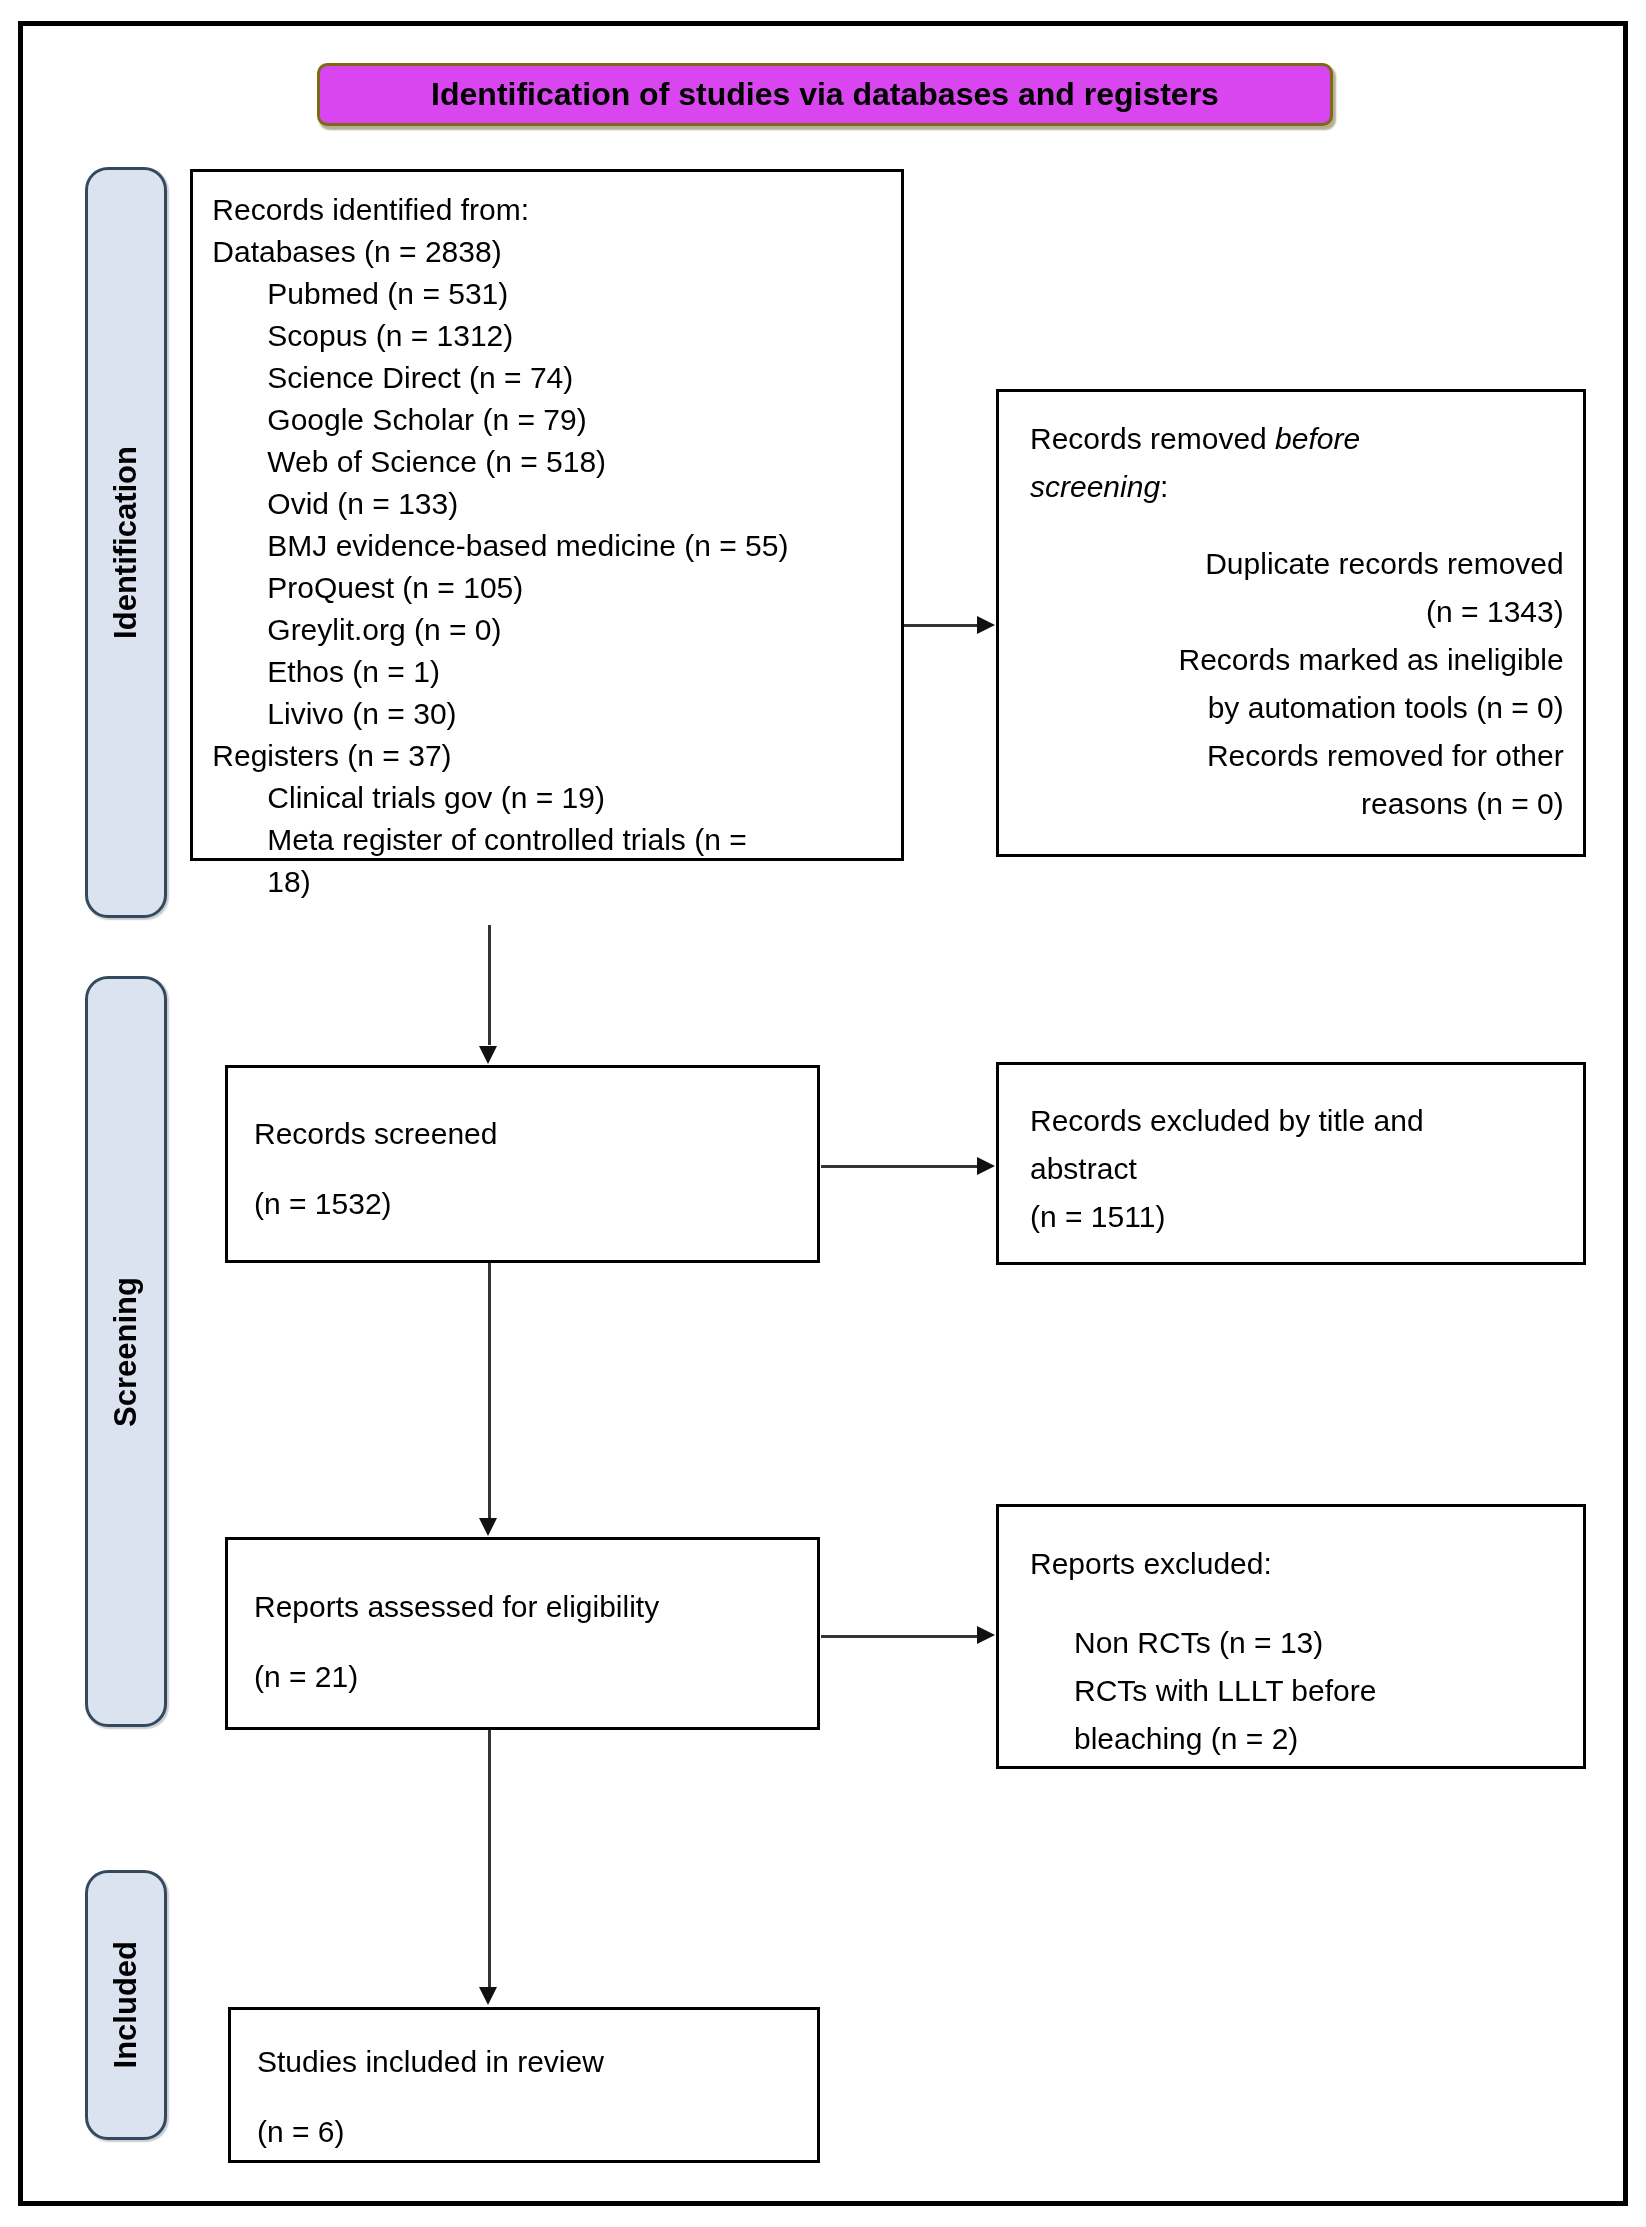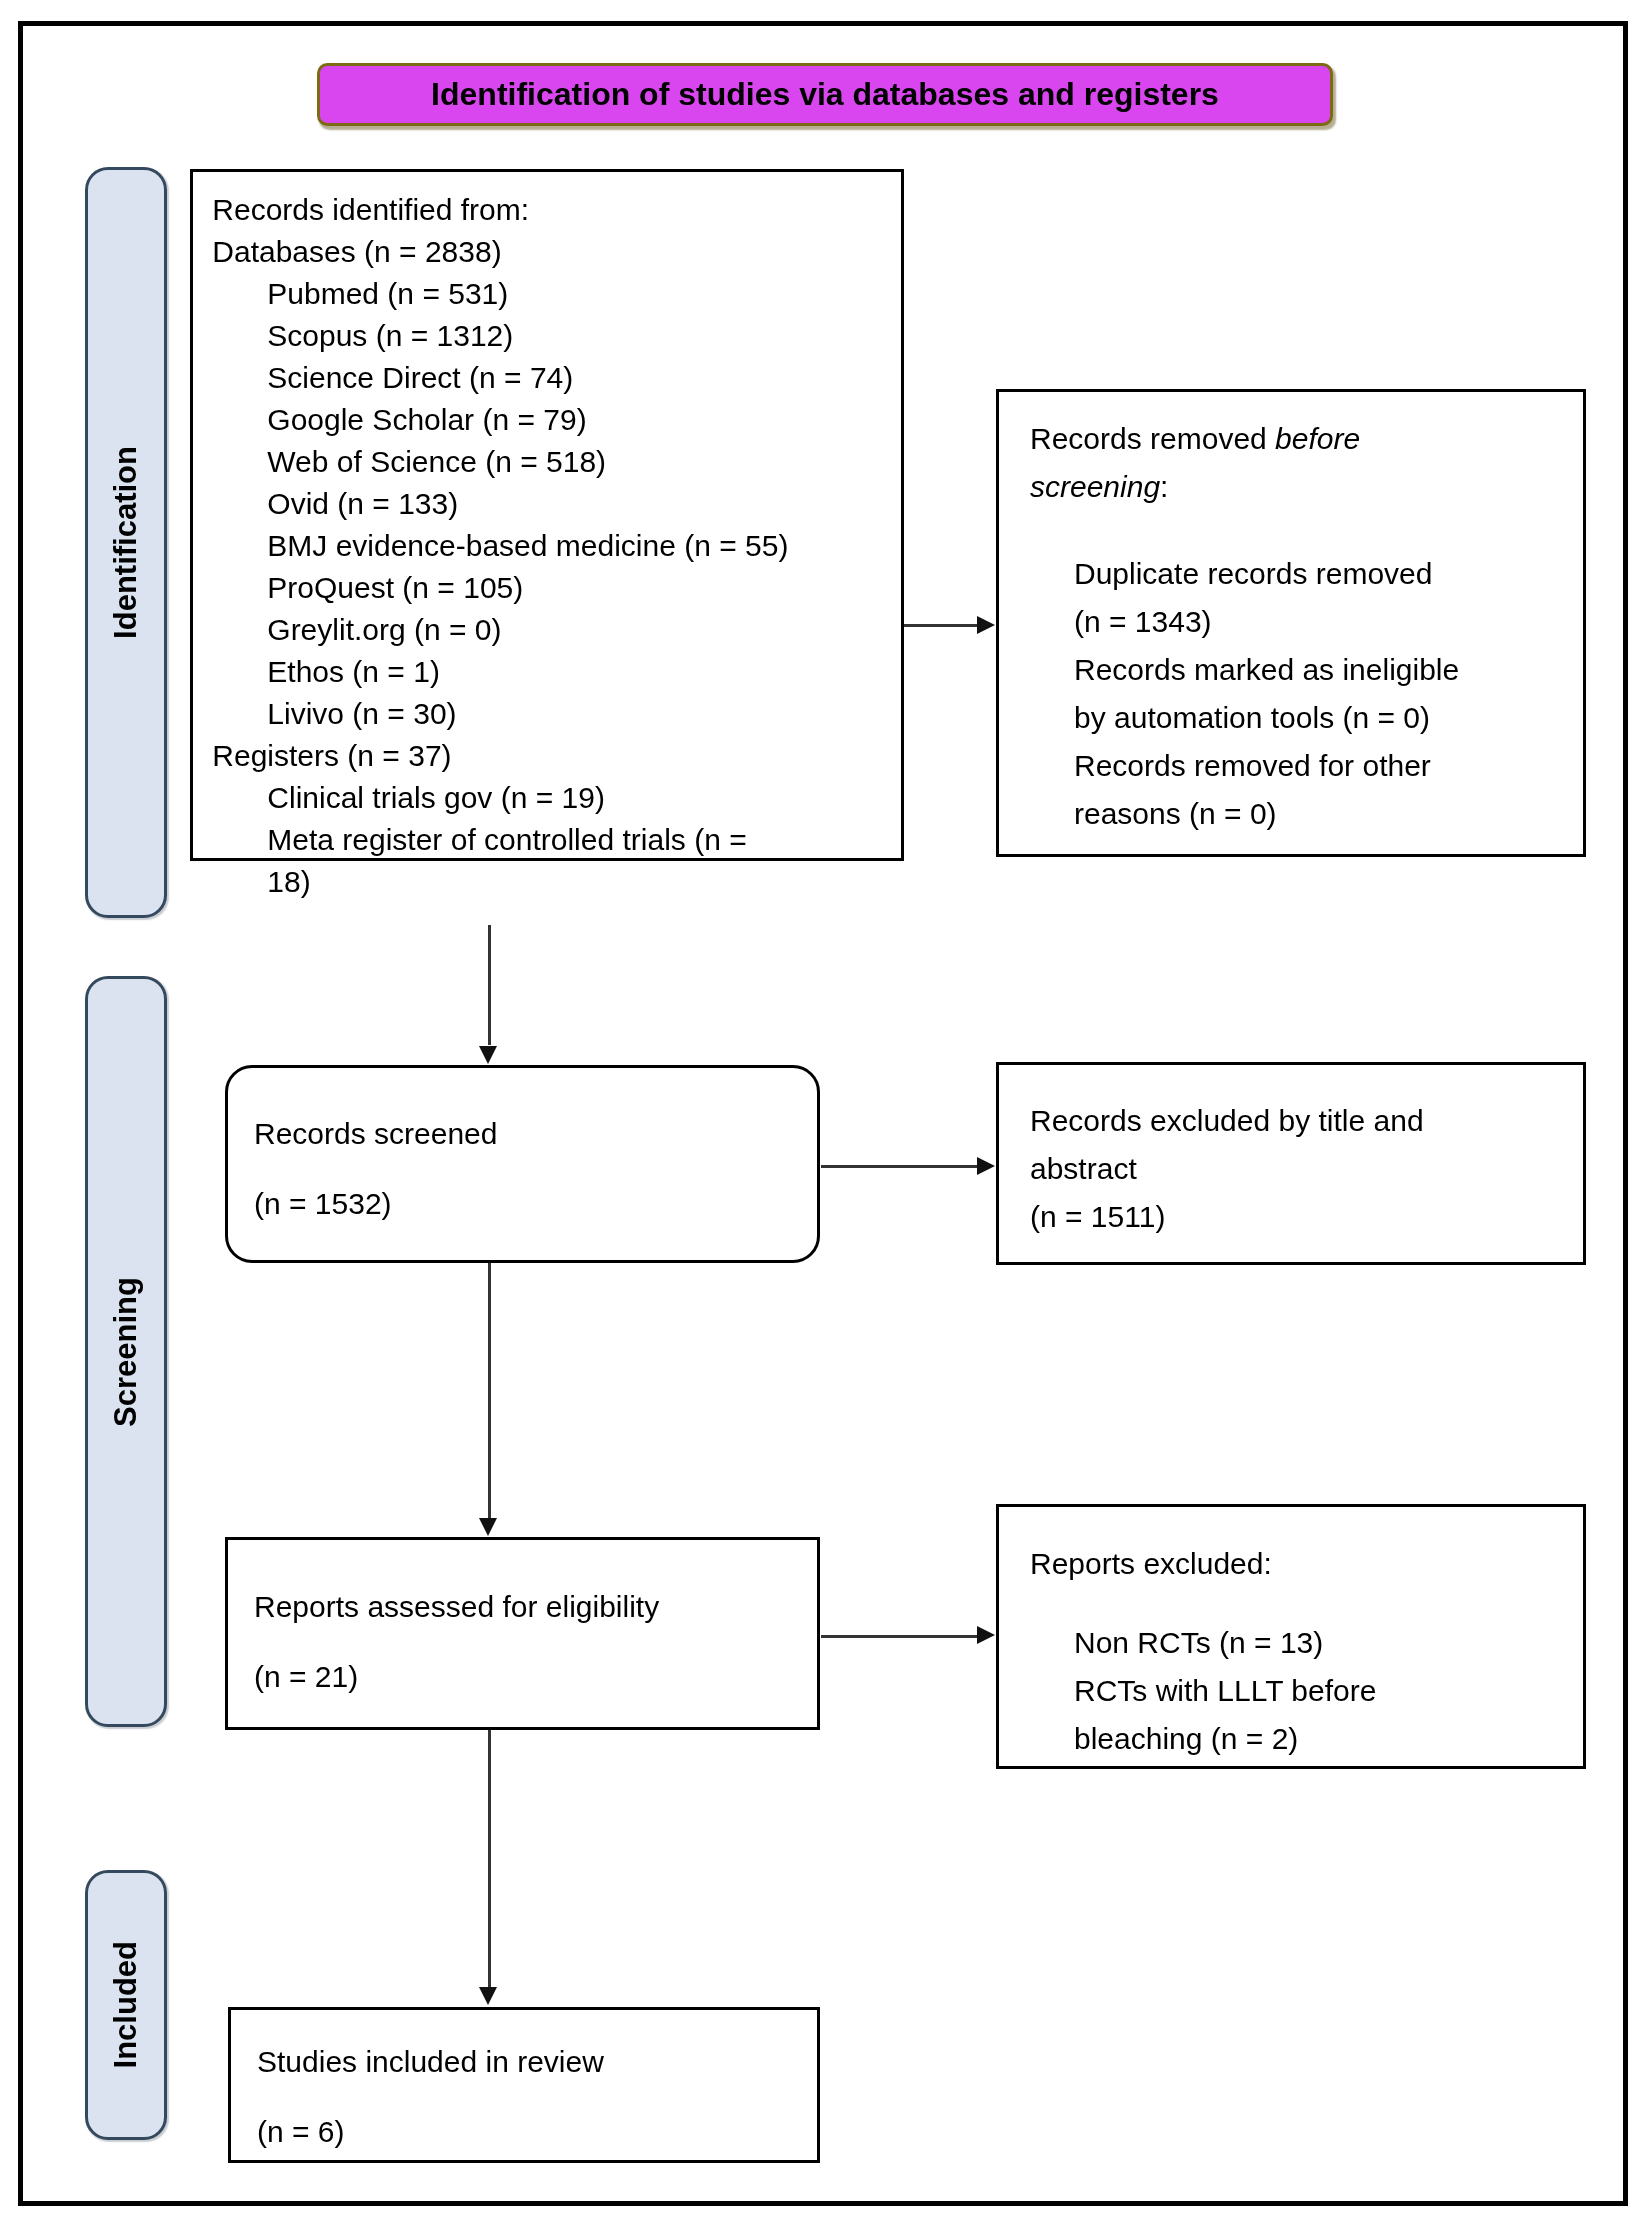--- a/index.html
+++ b/index.html
@@ -74,30 +74,29 @@
   }
   .box-identified .ln { white-space: pre-line; }
   .ind { padding-left: 55px; }
 
   .box-removed-before {
     left: 996px; top: 389px;
     width: 590px; height: 468px;
     padding: 22.5px 19.3px 13px 31px;
     line-height: 48px;
   }
-  .rb-items { margin-top: 39px; }
+  .rb-items { margin-top: 29px; text-align: right; }
   .prel { white-space: pre-line; }
   .item-ind { padding-left: 44px; }
 
   .box-screened {
     left: 225px; top: 1065px;
     width: 595px; height: 198px;
     padding: 45px 13px 13px 26px;
     line-height: 42px;
-    border-radius: 27px;
   }
   .box-excluded-ta {
     left: 996px; top: 1062px;
     width: 590px; height: 203px;
     padding: 32px 19.3px 13px 31px;
     line-height: 48px;
   }
   .box-assessed {
     left: 225px; top: 1537px;
     width: 595px; height: 193px;

